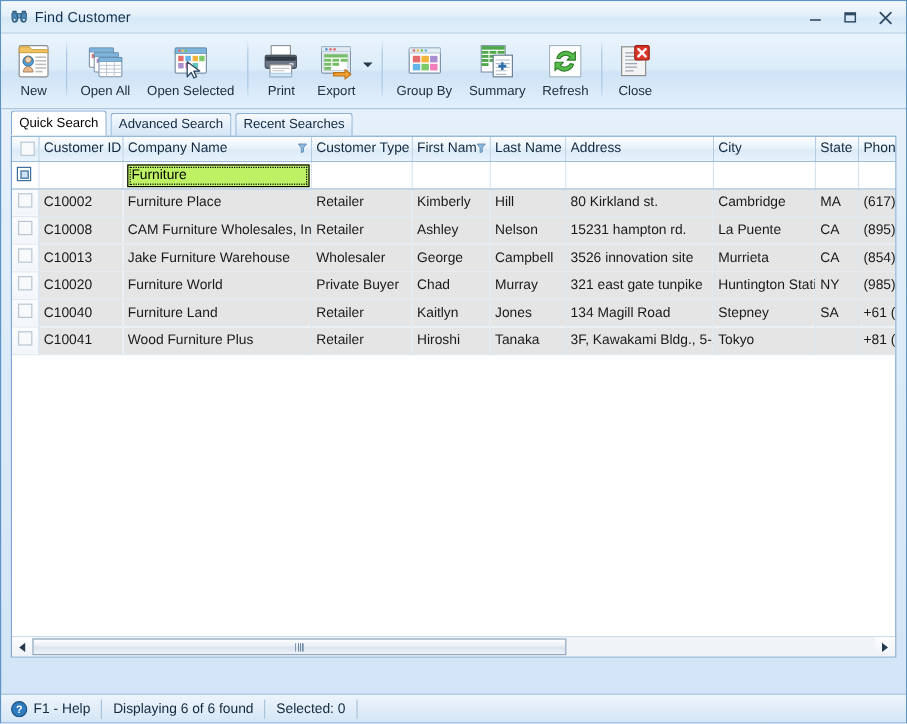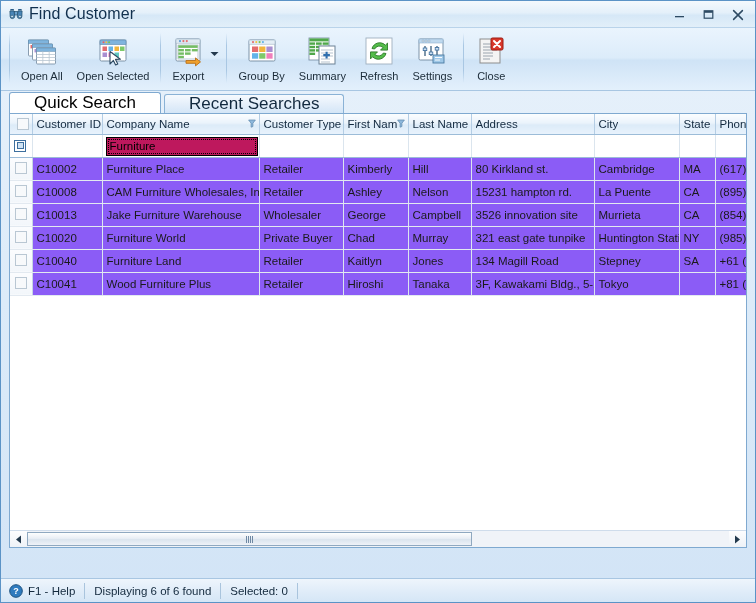--- a/index.html
+++ b/index.html
@@ -38,21 +38,21 @@
     padding-left: 7px;
   }
   .titlebar-icon {
     width: 16px;
     height: 16px;
     margin-right: 5px;
     flex: 0 0 auto;
     display: block;
   }
   #title-text {
-    font-size: 16px;
+    font-size: 12px;
     color: #11304e;
     letter-spacing: .1px;
     white-space: nowrap;
     text-align: center;
   }
   #window-controls {
     position: absolute;
     right: 4px;
     top: 0;
     height: 27px;
@@ -130,25 +130,25 @@
     padding-left: 8px;
     box-sizing: border-box;
     display: flex;
     align-items: flex-end;
     gap: 3px;
     position: relative;
     z-index: 3;
   }
   .tab {
     height: 19px;
-    padding: 0 24px;
-    box-sizing: border-box;
-    display: flex;
-    align-items: center;
-    font-size: 17px;
+    padding: 0 6px;
+    box-sizing: border-box;
+    display: flex;
+    align-items: center;
+    font-size: 11px;
     color: #12293f;
     border: 1px solid #8ab2d6;
     border-bottom: none;
     border-radius: 3px 3px 0 0;
     background: linear-gradient(to bottom, #f6fafe 0%, #e3eefa 55%, #d4e6f7 100%);
     cursor: default;
     white-space: nowrap;
   }
   .tab.active {
     height: 21px;
@@ -264,37 +264,37 @@
     width: 7px;
     height: 7px;
     border: 1px solid #3d6f9e;
     background: #cfe2f3;
     box-sizing: border-box;
   }
   .filter-edit {
     height: 19px;
     margin: 1px 1px 0 0;
     box-sizing: border-box;
-    background: #be185d;
+    background: #bef264;
     border: 1px solid #000000;
     outline: 1px dotted #000;
     outline-offset: -3px;
     display: flex;
     align-items: center;
     padding-left: 3px;
     cursor: text;
     font-size: 11.5px;
     color: #000;
   }
 
   
   tr.row td {
     height: 23px;
     box-sizing: border-box;
-    background: #8b5cf6;
+    background: #e5e5e5;
     border-right: 1px solid #dbe5ee;
     border-bottom: 1px solid #e2e9f0;
     padding: 0 0 0 4px;
     color: #1a1a1a;
     cursor: default;
   }
   tr.row td.cb-cell {
     text-align: center;
     padding: 0;
     background: linear-gradient(to bottom,#fbfcfe 0%,#f2f6fa 100%);
@@ -412,20 +412,37 @@
       <div class="winbtn">
         <svg width="12" height="12" viewBox="0 0 12 12">
           <path d="M1.6 1.6 L10.4 10.4 M10.4 1.6 L1.6 10.4" stroke="#2d4a63" stroke-width="1.5" stroke-linecap="round"></path>
         </svg>
       </div>
     </div>
   </div>
 
   <div id="toolbar">
 
+    <div class="tb-btn">
+      <svg class="tb-icon" viewBox="0 0 32 32">
+        <rect x="4" y="3" width="24" height="26" rx="1.5" fill="#ffffff" stroke="#8d8d8d" stroke-width="1"></rect>
+        <path d="M4 5.5a1.5 1.5 0 0 1 1.5-1.5h7l2 2.4h12a1.5 1.5 0 0 1 1.5 1.5v1H4z" fill="#f0c463" stroke="#c79b36" stroke-width=".8"></path>
+        <circle cx="11.5" cy="16" r="4.3" fill="#4e9ed6" stroke="#2a6a9a" stroke-width=".8"></circle>
+        <path d="M7.4 25c.3-3 2.1-4.6 4.1-4.6s3.8 1.6 4.1 4.6z" fill="#e9b98f" stroke="#9e7350" stroke-width=".7"></path>
+        <circle cx="11.5" cy="14.8" r="2.6" fill="#f3d3b2" stroke="#9e7350" stroke-width=".7"></circle>
+        <g fill="#bdbdbd">
+          <rect x="17.5" y="12" width="9" height="1.3"></rect>
+          <rect x="17.5" y="15" width="9" height="1.3"></rect>
+          <rect x="17.5" y="18" width="9" height="1.3"></rect>
+          <rect x="17.5" y="21" width="9" height="1.3"></rect>
+          <rect x="17.5" y="24" width="6" height="1.3"></rect>
+        </g>
+      </svg>
+      <span class="tb-label">New</span>
+    </div>
 
     <div class="tb-sep"></div>
 
     <div class="tb-btn">
       <svg class="tb-icon" viewBox="0 0 32 32">
         <g>
           <rect x="2.5" y="5" width="20" height="16" rx="1" fill="#ffffff" stroke="#7d93a8" stroke-width=".9"></rect>
           <rect x="2.5" y="5" width="20" height="3.4" fill="#7fb4dd" stroke="#5a87ab" stroke-width=".5"></rect>
           <rect x="4.5" y="10" width="3.4" height="3.4" fill="#e36d6d"></rect>
           <rect x="9" y="10" width="3.4" height="3.4" fill="#63b4e8"></rect>
@@ -468,20 +485,34 @@
           <rect x="11.5" y="17.5" width="4.5" height="4.5" fill="#f07fbb"></rect>
           <rect x="17.5" y="17.5" width="4.5" height="4.5" fill="#63c9c0"></rect>
         </g>
         <path d="M13 16.5 L13 29 L16.4 25.4 L18.6 30 L20.8 28.9 L18.5 24.4 L23.4 24.2 Z" fill="#ffffff" stroke="#2d4a63" stroke-width="1.1" stroke-linejoin="round"></path>
       </svg>
       <span class="tb-label">Open Selected</span>
     </div>
 
     <div class="tb-sep"></div>
 
+    <div class="tb-btn">
+      <svg class="tb-icon" viewBox="0 0 32 32">
+        <rect x="8" y="3" width="16" height="8" fill="#ffffff" stroke="#8d8d8d" stroke-width=".9"></rect>
+        <rect x="3" y="11" width="26" height="11" rx="1.6" fill="#6b7784" stroke="#3f4a55" stroke-width=".9"></rect>
+        <rect x="3.5" y="12" width="25" height="3.6" rx="1" fill="#2f3942"></rect>
+        <rect x="23" y="17.5" width="3.6" height="2" rx=".6" fill="#cfd8e0"></rect>
+        <rect x="7" y="19" width="18" height="10" fill="#ffffff" stroke="#8d8d8d" stroke-width=".9"></rect>
+        <rect x="7" y="26" width="18" height="3" fill="#cfe6f7" stroke="#8fbada" stroke-width=".6"></rect>
+        <g stroke="#c3c3c3" stroke-width=".9">
+          <path d="M9 22h14M9 24h10"></path>
+        </g>
+      </svg>
+      <span class="tb-label">Print</span>
+    </div>
 
     <div class="tb-btn">
       <svg class="tb-icon" viewBox="0 0 32 32">
         <rect x="4" y="4" width="24" height="22" rx="1.3" fill="#ffffff" stroke="#7d93a8" stroke-width="1"></rect>
         <rect x="4" y="4" width="24" height="4.2" fill="#dfeaf3" stroke="#9fb4c6" stroke-width=".6"></rect>
         <circle cx="8" cy="6.1" r="1.1" fill="#5b9bd5"></circle>
         <circle cx="11.4" cy="6.1" r="1.1" fill="#e36d6d"></circle>
         <circle cx="14.8" cy="6.1" r="1.1" fill="#e36d6d"></circle>
         <rect x="6" y="10" width="20" height="14" fill="#ffffff" stroke="#9ab3c7" stroke-width=".7"></rect>
         <g fill="#74bd64">
@@ -549,59 +580,42 @@
 
     <div class="tb-btn">
       <svg class="tb-icon" viewBox="0 0 32 32">
         <rect x="3" y="3" width="26" height="26" fill="#ffffff" stroke="#9fb0bf" stroke-width=".9"></rect>
         <path d="M9 13.5a8 8 0 0 1 13.4-3.3l2.1-2.1v7h-7l2.6-2.6A5.4 5.4 0 0 0 11.6 14z" fill="#54bd4a" stroke="#2e7a29" stroke-width=".9" stroke-linejoin="round"></path>
         <path d="M23 18.5a8 8 0 0 1-13.4 3.3l-2.1 2.1v-7h7l-2.6 2.6A5.4 5.4 0 0 0 20.4 18z" fill="#54bd4a" stroke="#2e7a29" stroke-width=".9" stroke-linejoin="round"></path>
       </svg>
       <span class="tb-label">Refresh</span>
     </div>
 
-    <div class="tb-btn">
-      <svg class="tb-icon" viewBox="0 0 32 32">
-        <rect x="3" y="4" width="24" height="21" rx="1.3" fill="#ffffff" stroke="#7d93a8" stroke-width="1"></rect>
-        <rect x="3" y="4" width="24" height="4" fill="#bfd9ee" stroke="#8fb2cf" stroke-width=".6"></rect>
-        <circle cx="7" cy="6" r="1" fill="#ffffff" stroke="#6d8ea8" stroke-width=".5"></circle>
-        <circle cx="10" cy="6" r="1" fill="#ffffff" stroke="#6d8ea8" stroke-width=".5"></circle>
-        <circle cx="13" cy="6" r="1" fill="#ffffff" stroke="#6d8ea8" stroke-width=".5"></circle>
-        <g stroke="#4a6b87" stroke-width="1.4">
-          <path d="M9 11v10M15 11v10M21 11v10"></path>
-        </g>
-        <rect x="7.2" y="13" width="3.6" height="2.6" fill="#cfe2f3" stroke="#3d6f9e" stroke-width=".8"></rect>
-        <rect x="13.2" y="17" width="3.6" height="2.6" fill="#cfe2f3" stroke="#3d6f9e" stroke-width=".8"></rect>
-        <rect x="19.2" y="12.5" width="3.6" height="2.6" fill="#cfe2f3" stroke="#3d6f9e" stroke-width=".8"></rect>
-        <rect x="17" y="20" width="11" height="8" fill="#9fc8e8" stroke="#4a7ba3" stroke-width=".9"></rect>
-        <g stroke="#ffffff" stroke-width=".9">
-          <path d="M19 22.5h7M19 25h5"></path>
-        </g>
-      </svg>
-      <span class="tb-label">Settings</span>
-    </div>
 
     <div class="tb-sep"></div>
 
     <div class="tb-btn">
       <svg class="tb-icon" viewBox="0 0 32 32">
         <rect x="5" y="4" width="20" height="24" fill="#f4f4f4" stroke="#8d8d8d" stroke-width="1"></rect>
         <g stroke="#9aa4ae" stroke-width="1">
           <path d="M8 9h14M8 12h14M8 15h14M8 18h10M8 21h10M8 24h7"></path>
         </g>
         <rect x="16" y="3" width="12" height="12" rx="1.4" fill="#d8372a" stroke="#9b1d13" stroke-width="1"></rect>
         <path d="M19 6 L25 12 M25 6 L19 12" stroke="#ffffff" stroke-width="2" stroke-linecap="round"></path>
       </svg>
       <span class="tb-label">Close</span>
     </div>
   </div>
 
   <div id="tabstrip">
     <div class="tab active">
       <span>Quick Search</span>
+    </div>
+    <div class="tab">
+      <span>Advanced Search</span>
     </div>
     <div class="tab">
       <span>Recent Searches</span>
     </div>
   </div>
 
   <div id="grid-panel">
     <table class="grid">
       <colgroup>
         <col style="width:22px">

